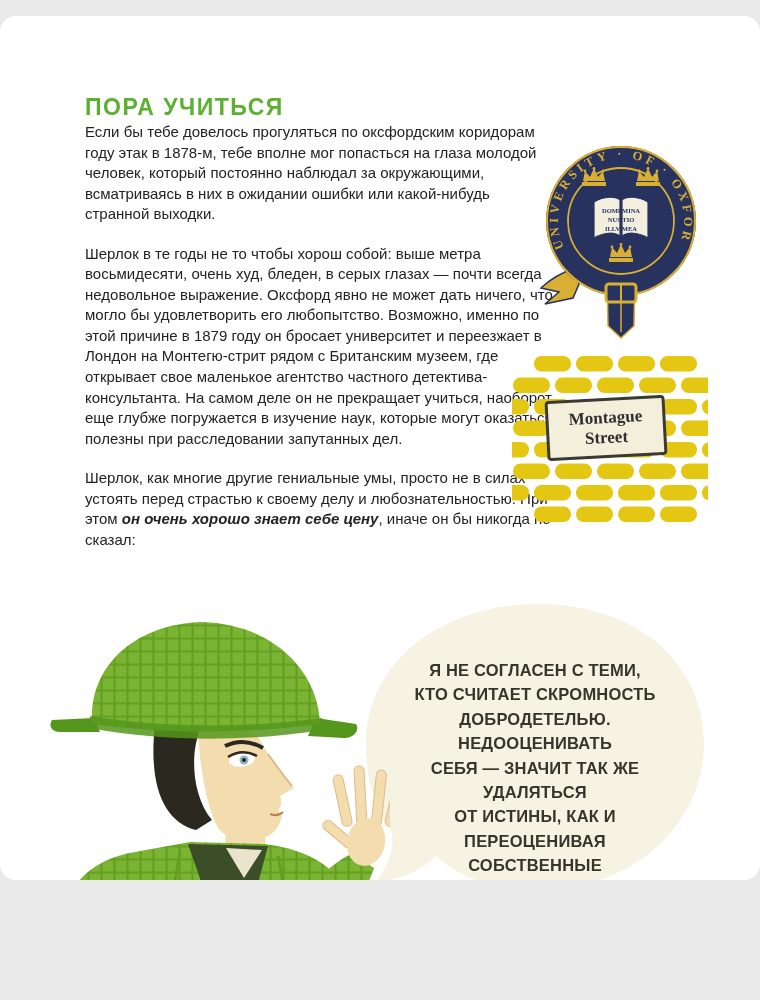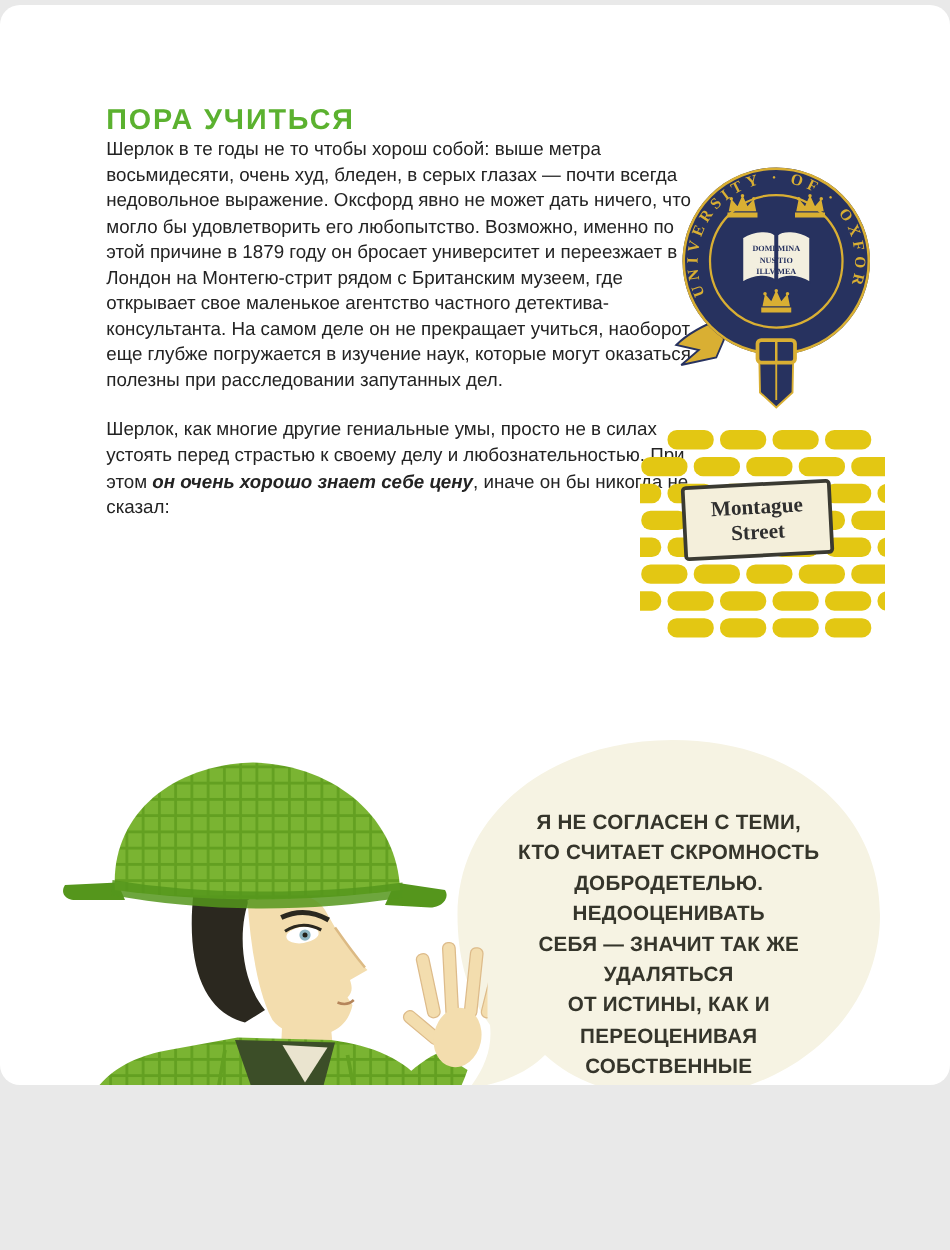--- a/index.html
+++ b/index.html
@@ -15,21 +15,21 @@
     --skin:#f3ddae;
     --skin-line:#ddbb8a;
     --hair:#2b281f;
     --ink:#262620;
     --olive:#3c4e28;
   }
   *{margin:0;padding:0;box-sizing:border-box;}
   html,body{background:#e9e9e9;font-family:"Liberation Sans",sans-serif;}
   .page{
     position:relative;width:760px;height:864px;background:#ffffff;
-    margin:4px auto;overflow:hidden;color:var(--ink);border-radius:16px;
+    margin:16px auto;overflow:hidden;color:var(--ink);border-radius:16px;
   }
   .heading{
     position:absolute;left:85px;top:78px;
     font-size:23px;font-weight:bold;letter-spacing:1.5px;
     color:var(--green-head);
   }
   .bodycol{
     position:absolute;left:85px;top:106px;width:470px;
     font-size:15px;line-height:1.37;color:#232323;
   }
@@ -61,20 +61,21 @@
   }
 </style>
 </head>
 <body>
 
 <div class="page">
 
   <h1 class="heading">ПОРА УЧИТЬСЯ</h1>
 
   <div class="bodycol">
+    <p>Если бы тебе довелось прогуляться по оксфордским коридорам году этак в 1878-м, тебе вполне мог попасться на глаза молодой человек, который постоянно наблюдал за окружающими, всматриваясь в них в ожидании ошибки или какой-нибудь странной выходки.</p>
     <p>Шерлок в те годы не то чтобы хорош собой: выше метра восьмидесяти, очень худ, бледен, в серых глазах — почти всегда недовольное выражение. Оксфорд явно не может дать ничего, что могло бы удовлетворить его любопытство. Возможно, именно по этой причине в 1879 году он бросает университет и переезжает в Лондон на Монтегю-стрит рядом с Британским музеем, где открывает свое маленькое агентство частного детектива-консультанта. На самом деле он не прекращает учиться, наоборот, еще глубже погружается в изучение наук, которые могут оказаться полезны при расследовании запутанных дел.</p>
     <p><span>Шерлок, как многие другие гениальные умы, просто не в силах устоять перед страстью к своему делу и любознательностью. При этом </span><span class="bold">он очень хорошо знает себе цену</span><span>, иначе он бы никогда не сказал:</span></p>
   </div>
 
   <svg class="emblem" viewBox="0 0 170 225" aria-hidden="true">
 
     <g>
       <path d="M 74 150 L 102 150 L 101 200 L 88 212 L 75 200 Z" style="fill:var(--navy)" stroke="var(--gold)" stroke-width="1.5"></path>
       <path d="M 88 152 V 206" stroke="var(--gold)" stroke-width="1.5" fill="none"></path>
 

